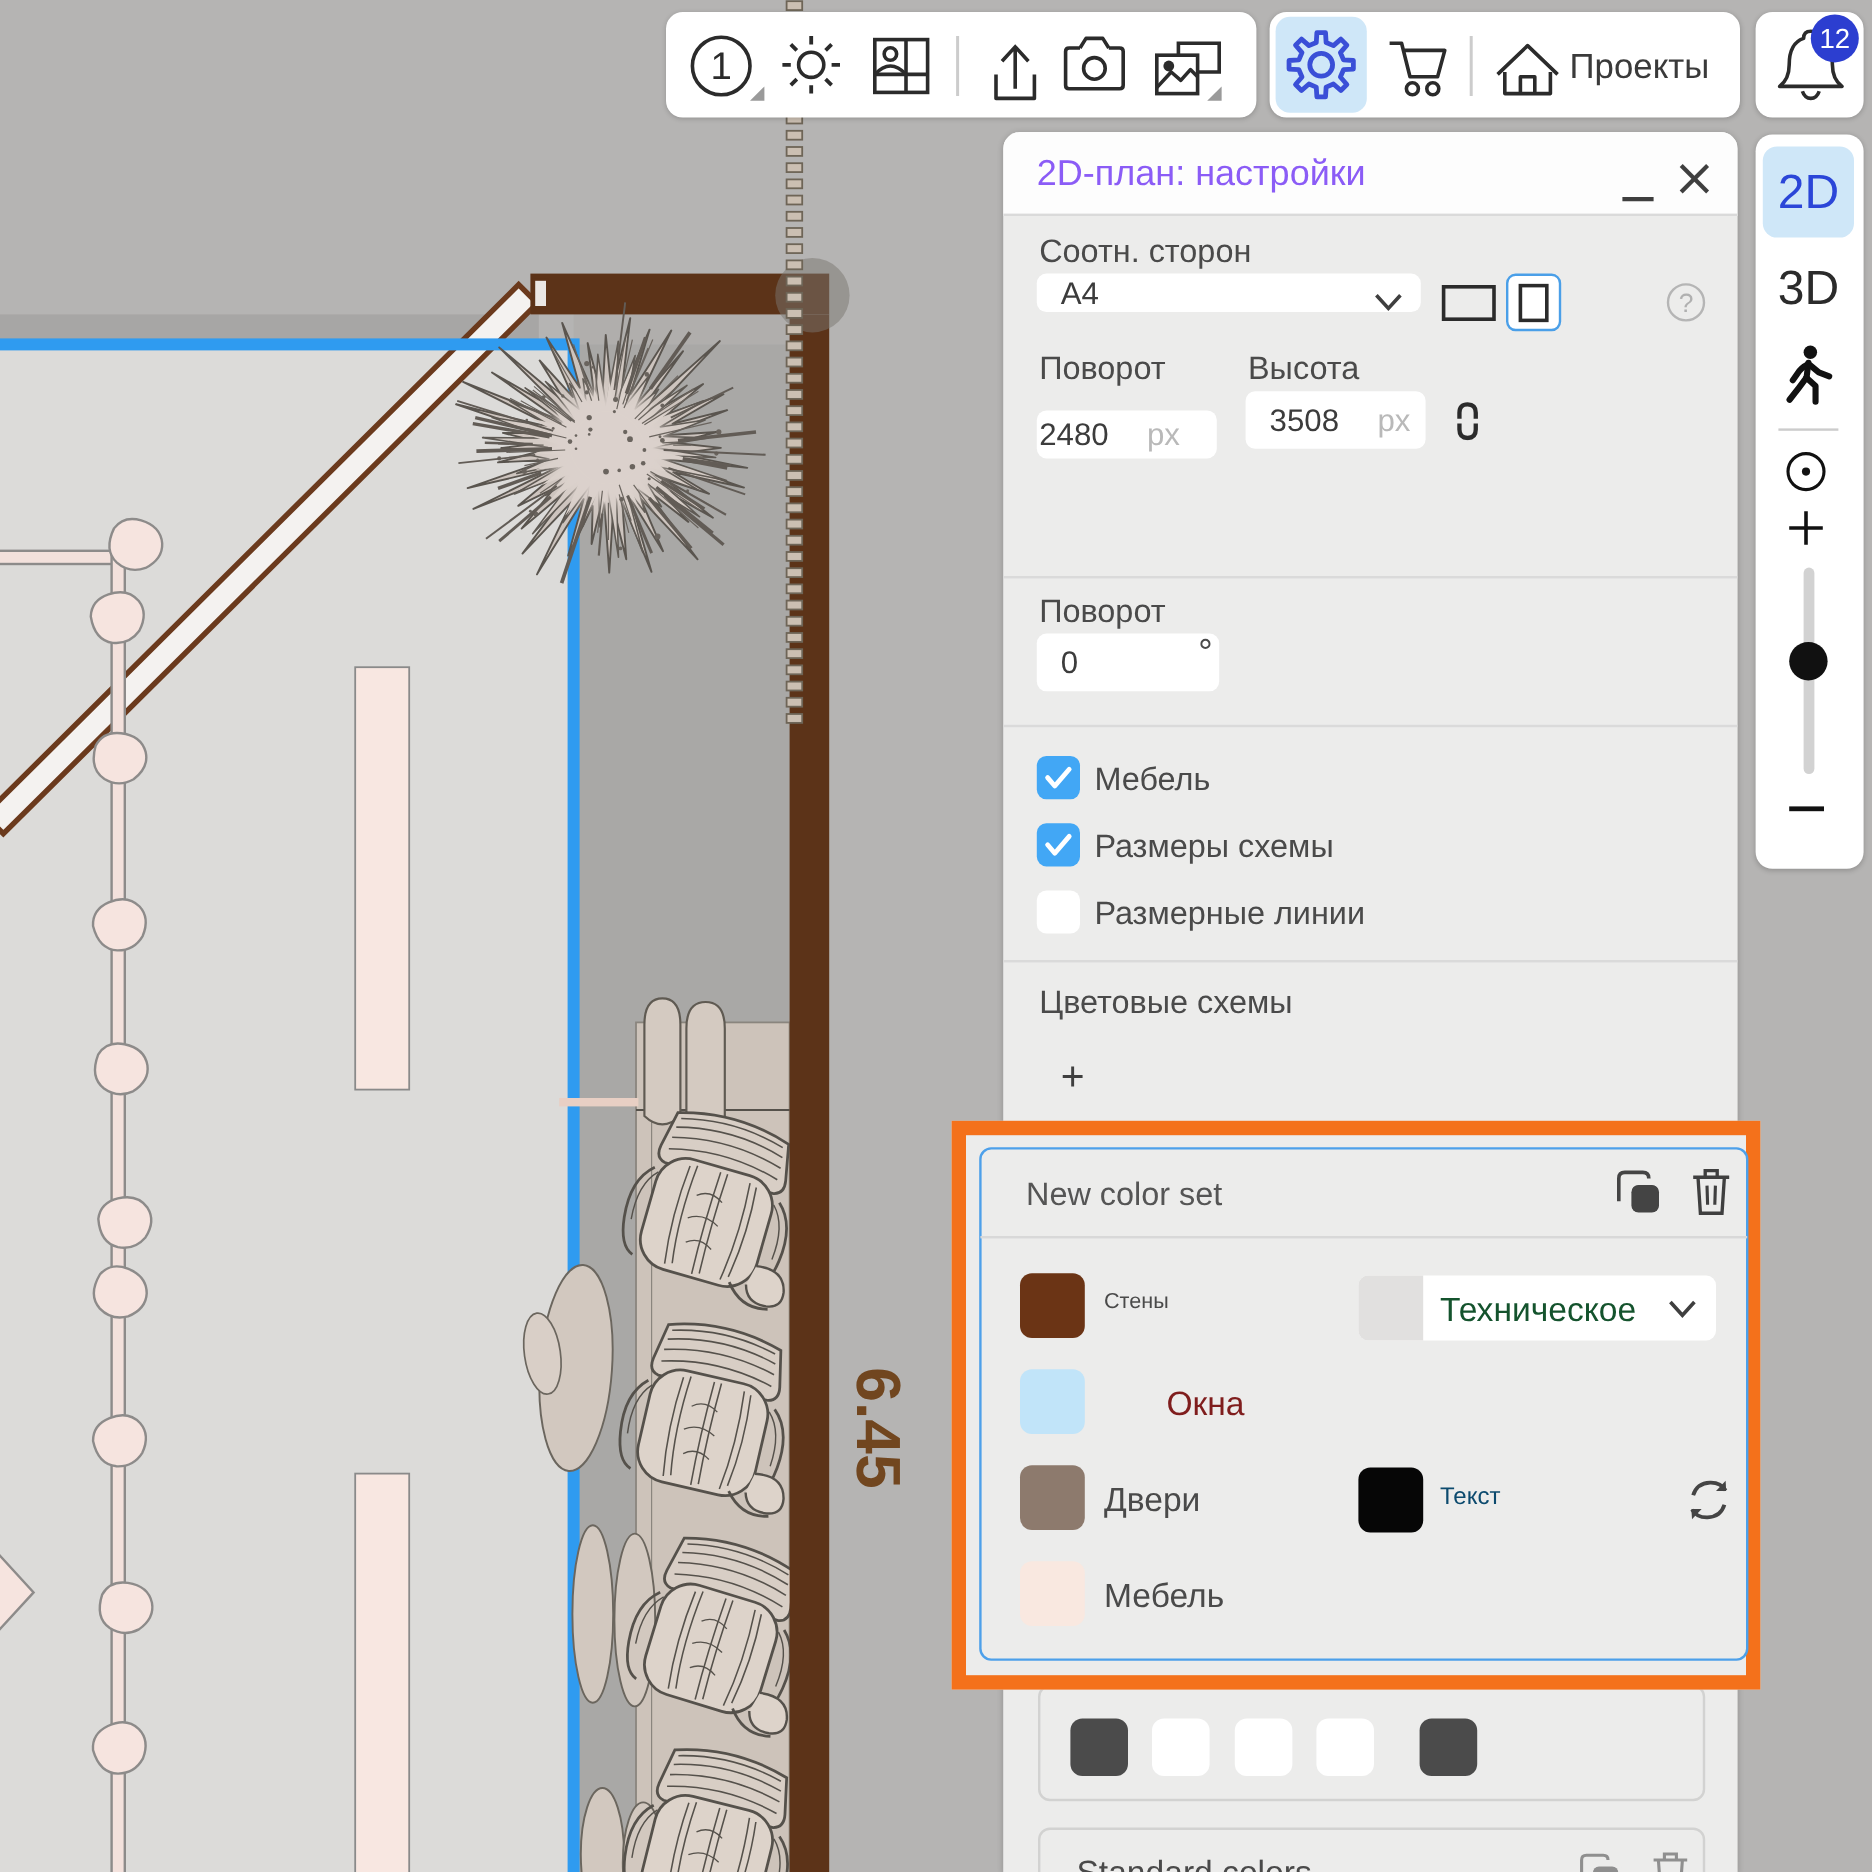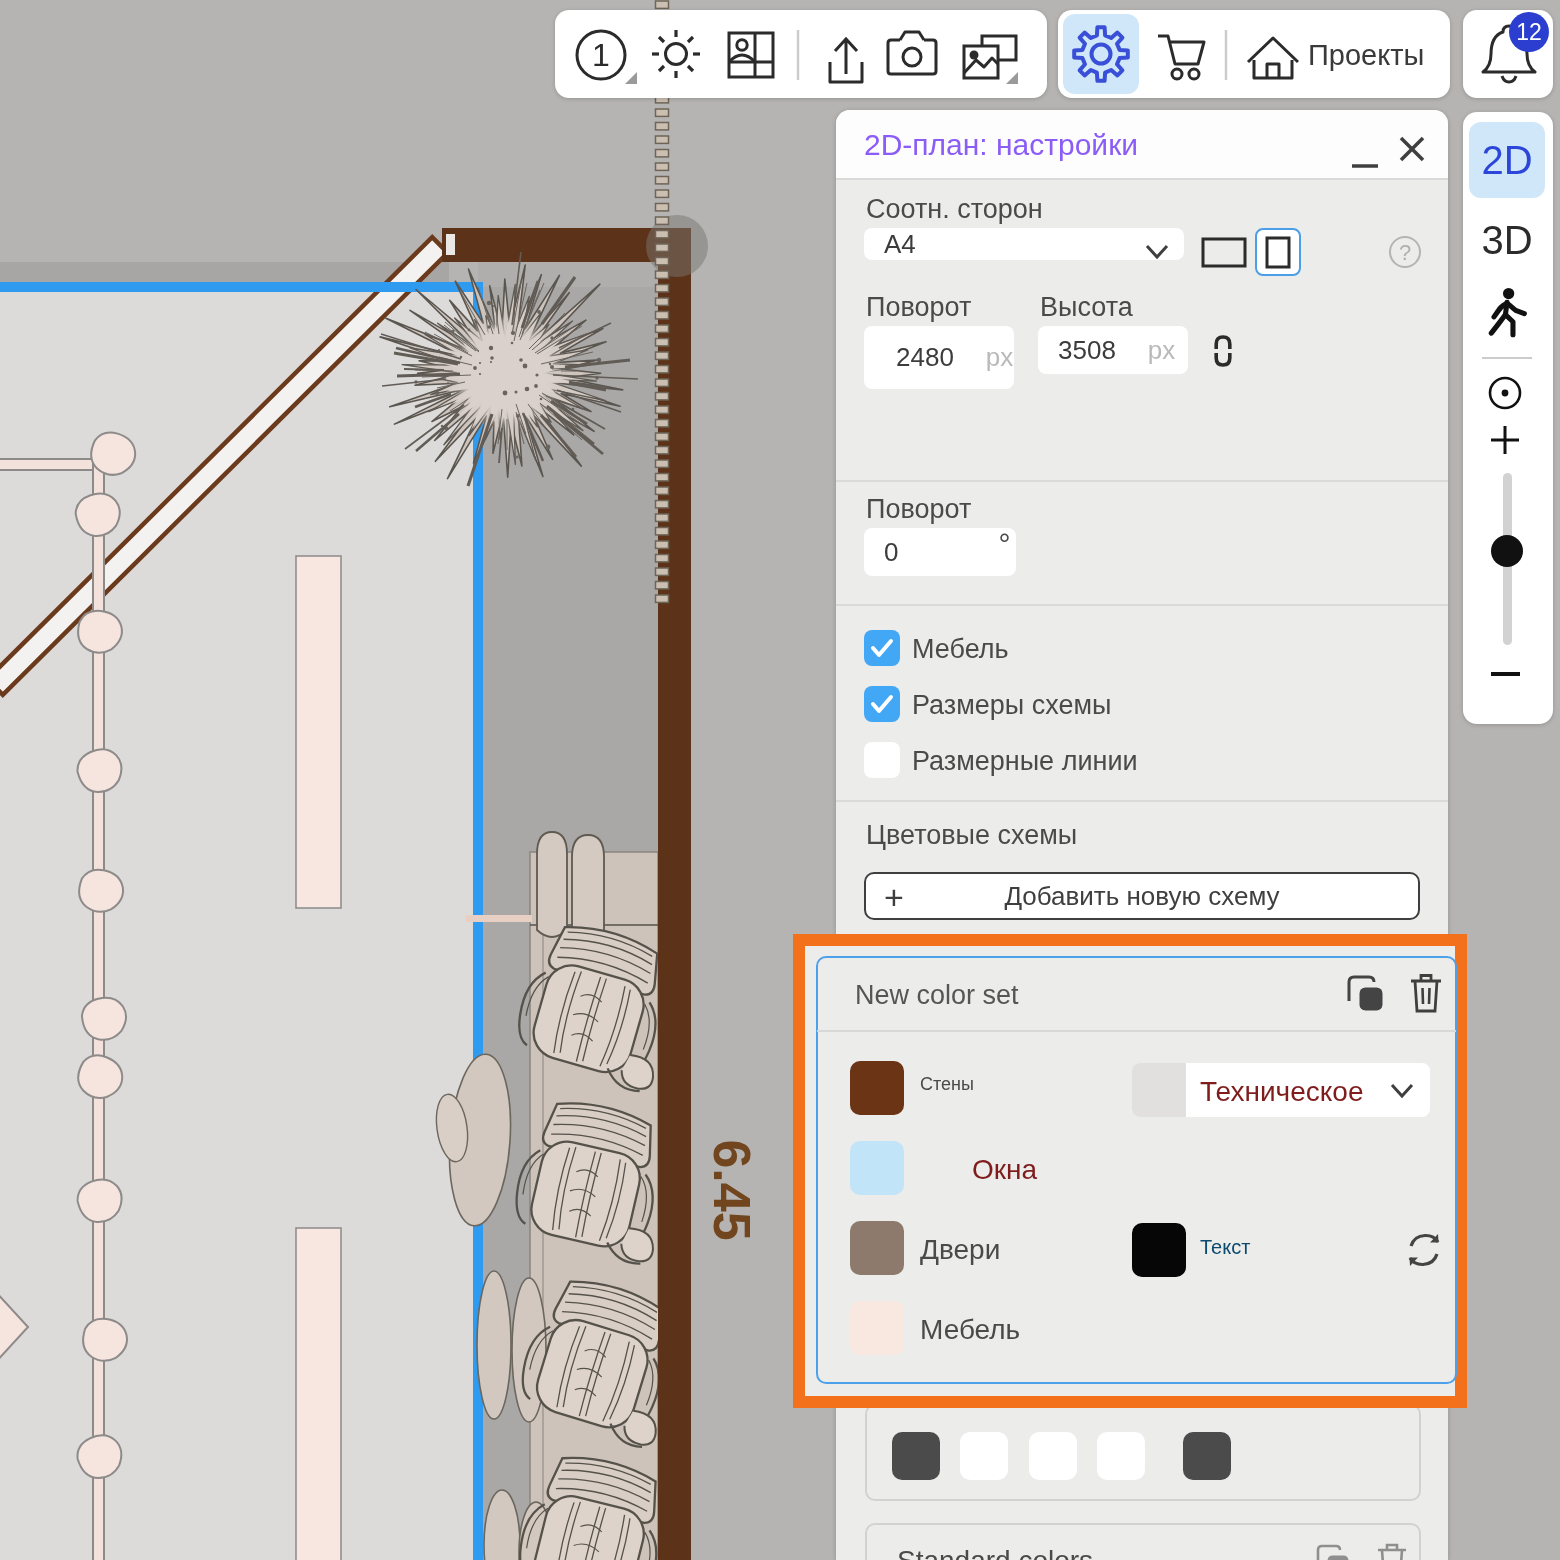--- a/index.html
+++ b/index.html
@@ -217,21 +217,21 @@
   <svg class="abs" style="left:364px;top:126px" width="48" height="34" viewBox="0 0 48 34">
         <rect x="3" y="3" width="42" height="27" fill="none" stroke="#2b2b2b" stroke-width="3"></rect>
       </svg>
   <div class="abs" style="left:419px;top:118px;width:46px;height:48px;background:#fff;border:2.5px solid #4a9fe8;border-radius:8px"></div>
   <svg class="abs" style="left:429px;top:126px" width="26" height="33" viewBox="0 0 26 33">
         <rect x="2" y="2" width="22" height="29" fill="none" stroke="#2b2b2b" stroke-width="3"></rect>
       </svg>
   <div class="abs" style="left:553px;top:126px;width:32px;height:32px;border:2.5px solid #b5b5b5;border-radius:50%;color:#b0b0b0;font-size:22px;text-align:center;line-height:30px">?</div>
   <div class="abs lbl" style="left:30px;top:182px">Поворот</div>
   <div class="abs lbl" style="left:204px;top:182px">Высота</div>
-  <div class="abs inp" style="left:28px;top:216px;width:150px;height:63px;padding-left:32px">2480<span style="color:#b9b9b9;margin-left:32px">px</span></div>
+  <div class="abs inp" style="left:28px;top:232px;width:150px;height:40px;padding-left:2px">2480<span style="color:#b9b9b9;margin-left:32px">px</span></div>
   <div class="abs inp" style="left:202px;top:216px;width:150px;height:48px;padding-left:20px">3508<span style="color:#b9b9b9;margin-left:32px">px</span></div>
   <svg class="abs" style="left:378px;top:225px" width="18" height="32" viewBox="0 0 18 32">
     <path d="M2.2,14 L2.2,9 Q2.2,2 9,2 Q15.8,2 15.8,9 L15.8,14" fill="none" stroke="#2b2b2b" stroke-width="3.6"></path>
     <path d="M2.2,18 L2.2,23 Q2.2,30 9,30 Q15.8,30 15.8,23 L15.8,18" fill="none" stroke="#2b2b2b" stroke-width="3.6"></path>
   </svg>
   <div class="divider" style="top:370px"></div>
 
   <div class="abs lbl" style="left:30px;top:384px">Поворот</div>
   <div class="abs inp" style="left:28px;top:418px;width:152px;height:48px;padding-left:20px">0<span style="color:#4a4a4a;margin-left:100px;font-size:30px;position:relative;top:-8px">°</span></div>
   <div class="divider" style="top:494px"></div>
@@ -244,21 +244,20 @@
   <div class="cb" style="left:28px;top:576px;background:#42a7f5"></div>
   <svg class="abs" style="left:28px;top:576px" width="36" height="36" viewBox="0 0 36 36">
         <polyline points="9,18 15,25 27,11" fill="none" stroke="#fff" stroke-width="4" stroke-linecap="round" stroke-linejoin="round"></polyline>
       </svg>
   <div class="abs lbl" style="left:76px;top:580px">Размеры схемы</div>
   <div class="cb" style="left:28px;top:632px;background:#fff"></div>
   <div class="abs lbl" style="left:76px;top:636px">Размерные линии</div>
   <div class="divider" style="top:690px"></div>
 
   <div class="abs lbl" style="left:30px;top:710px">Цветовые схемы</div>
-  <div class="abs obtn" style="left:28px;top:762px;width:556px;height:48px;border-width:2px">Добавить новую схему</div>
   <div class="abs" style="left:48px;top:768px;font-size:34px;color:#3f3f3f;font-weight:400">+</div>
 
   <div class="abs" style="left:29px;top:1294px;width:556px;height:97px;border:2px solid #d2d2d1;border-radius:10px"></div>
   <div class="abs" style="left:56px;top:1322px;width:48px;height:48px;background:#4b4b4b;border-radius:10px"></div>
   <div class="abs" style="left:124px;top:1322px;width:48px;height:48px;background:#fff;border-radius:10px"></div>
   <div class="abs" style="left:193px;top:1322px;width:48px;height:48px;background:#fff;border-radius:10px"></div>
   <div class="abs" style="left:261px;top:1322px;width:48px;height:48px;background:#fff;border-radius:10px"></div>
   <div class="abs" style="left:347px;top:1322px;width:48px;height:48px;background:#4b4b4b;border-radius:10px"></div>
 
   <div class="abs" style="left:29px;top:1413px;width:556px;height:160px;border:2px solid #d2d2d1;border-radius:10px"></div>
@@ -379,21 +378,21 @@
 <div class="abs" style="left:850px;top:1061px;width:54px;height:54px;background:#6b3415;border-radius:10px;z-index:22"></div>
 <div class="abs" style="left:920px;top:1074px;font-size:18px;color:#4a4a4a;z-index:22">Стены</div>
 <div class="abs" style="left:850px;top:1141px;width:54px;height:54px;background:#c1e4f9;border-radius:10px;z-index:22"></div>
 <div class="abs" style="left:972px;top:1154px;font-size:28px;color:#7f1d1d;z-index:22">Окна</div>
 <div class="abs" style="left:850px;top:1221px;width:54px;height:54px;background:#8d7a6d;border-radius:10px;z-index:22"></div>
 <div class="abs" style="left:920px;top:1234px;font-size:28px;color:#4a4a4a;z-index:22">Двери</div>
 <div class="abs" style="left:850px;top:1301px;width:54px;height:54px;background:#f9e8e0;border-radius:10px;z-index:22"></div>
 <div class="abs" style="left:920px;top:1314px;font-size:28px;color:#4a4a4a;z-index:22">Мебель</div>
 <div class="abs" style="left:1132px;top:1063px;width:298px;height:54px;background:#fff;border-radius:8px;z-index:22"></div>
 <div class="abs" style="left:1132px;top:1063px;width:54px;height:54px;background:#e1e0df;border-radius:8px 0 0 8px;z-index:23"></div>
-<div class="abs" style="left:1200px;top:1076px;width:186px;font-size:28px;color:#7f1d1d;z-index:23;overflow:hidden;white-space:nowrap">Техническое</div>
+<div class="abs" style="left:1200px;top:1076px;width:186px;font-size:28px;color:#14532d;z-index:23;overflow:hidden;white-space:nowrap">Техническое</div>
 <svg class="abs" style="left:1388px;top:1080px;z-index:23" width="28" height="22" viewBox="0 0 28 22">
       <polyline points="4,5 14,16 24,5" fill="none" stroke="#3f3f3f" stroke-width="3"></polyline>
     </svg>
 <div class="abs" style="left:1132px;top:1223px;width:54px;height:54px;background:#060606;border-radius:10px;z-index:22"></div>
 <div class="abs" style="left:1200px;top:1236px;font-size:20px;color:#0c4a6e;z-index:22">Текст</div>
 <svg class="abs" style="left:1404px;top:1230px;z-index:22" width="40" height="40" viewBox="0 0 40 40">
   <path d="M7,16 Q10,6 21,5.5 Q30,5.2 34,12" fill="none" stroke="#444" stroke-width="3.2"></path>
   <path d="M34,4 L34.5,12.5 L26,12.5 Z" fill="#444" stroke="none"></path>
   <path d="M33,24 Q30,34 19,34.5 Q10,34.8 6,28" fill="none" stroke="#444" stroke-width="3.2"></path>
   <path d="M6,36 L5.5,27.5 L14,27.5 Z" fill="#444" stroke="none"></path>

